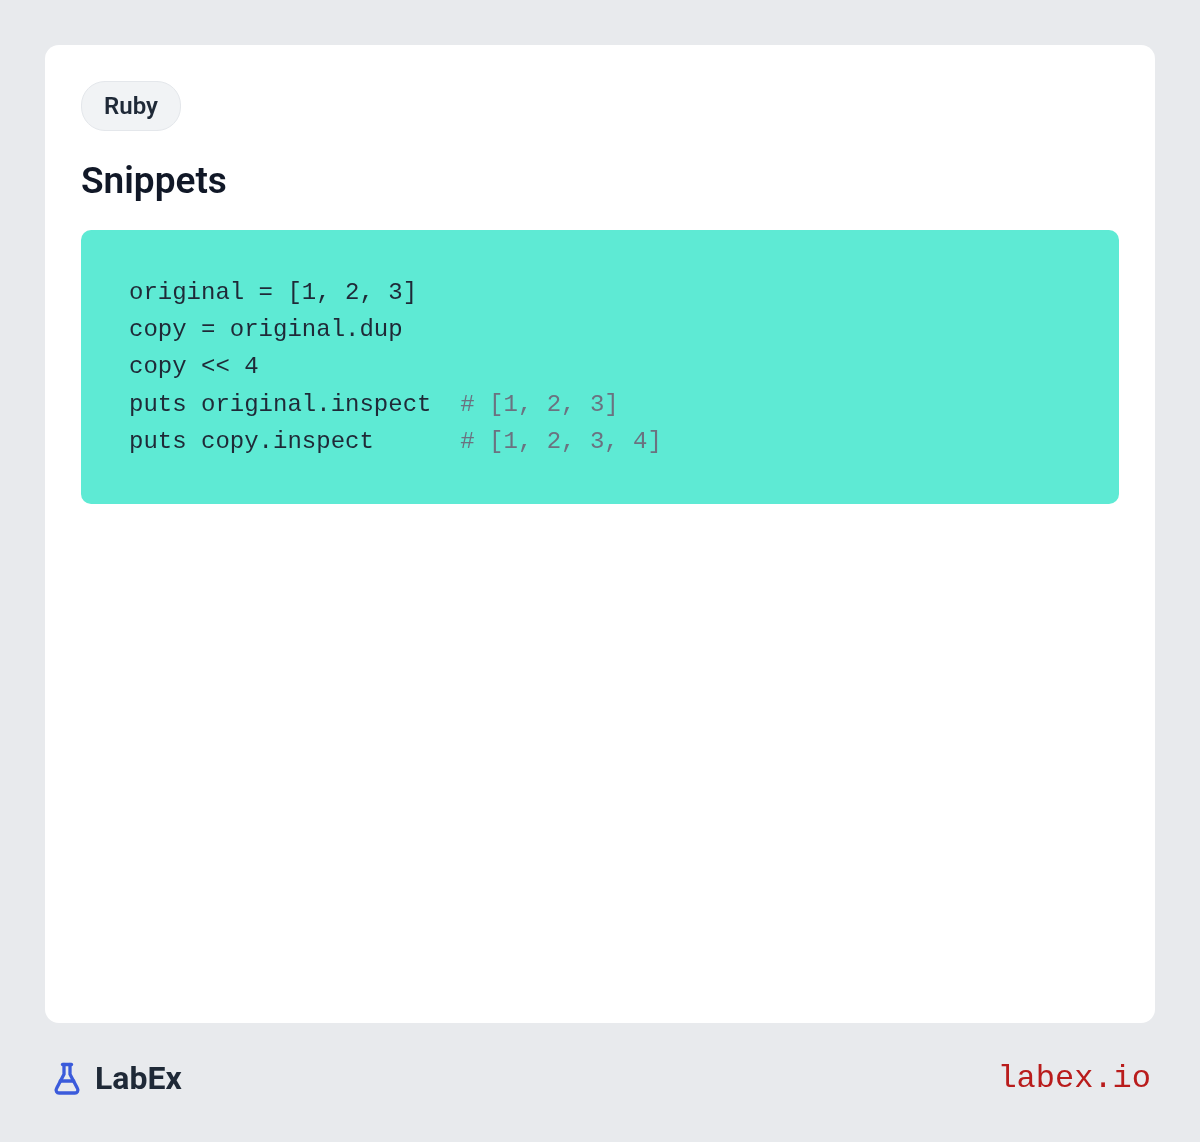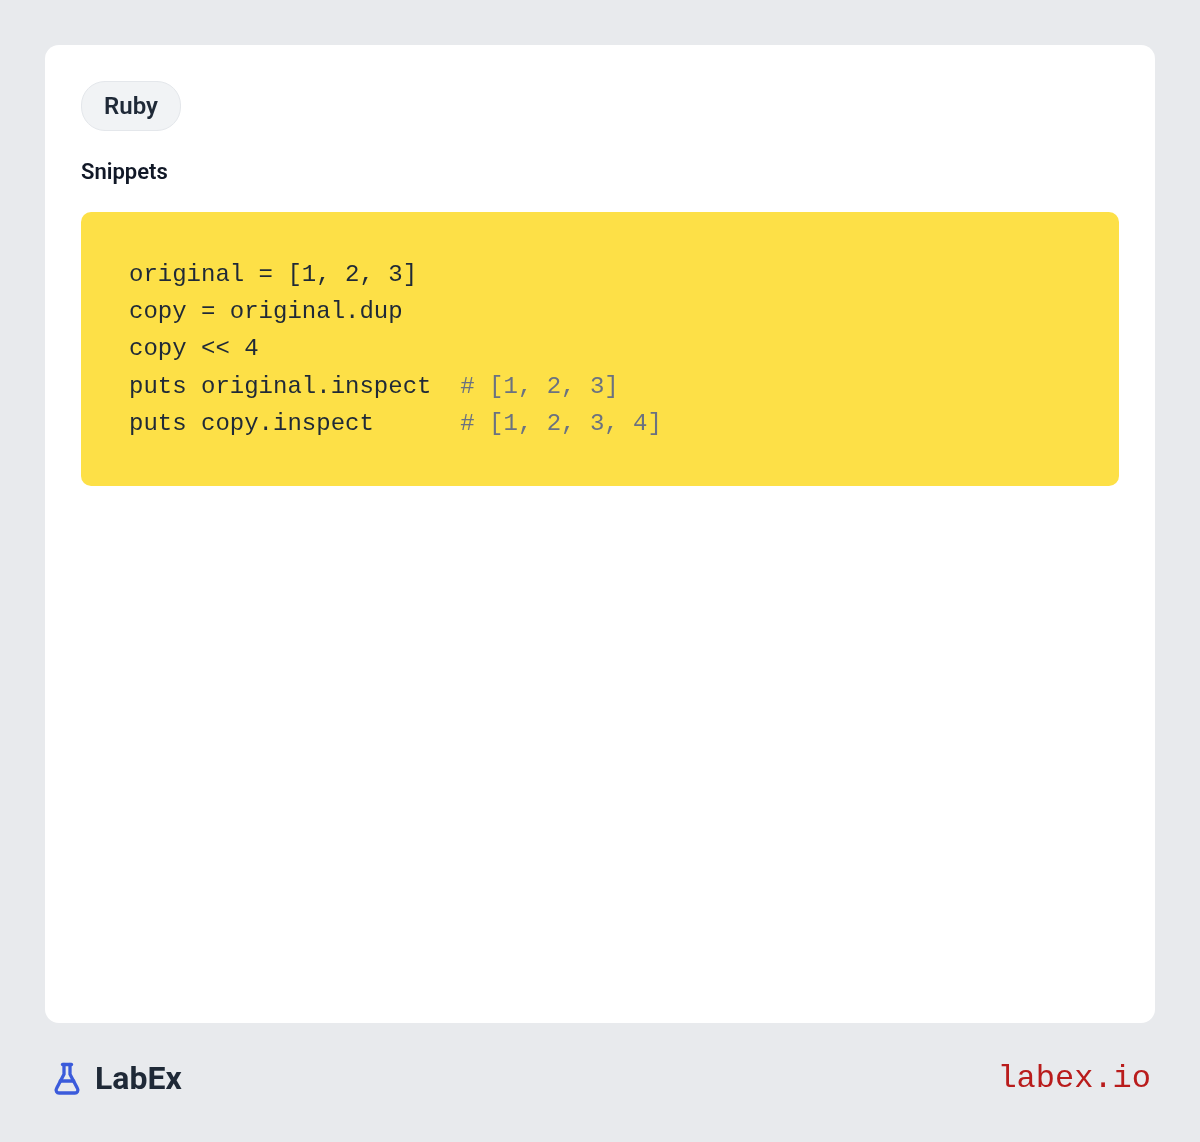--- a/index.html
+++ b/index.html
@@ -47,28 +47,28 @@
 
     .description {
       font-family: "SFMono-Regular", Consolas, "Liberation Mono", Menlo, Courier, monospace;
       font-size: 27px;
       line-height: 1.65;
       color: #6b7280;
       margin-bottom: 56px;
     }
 
     .section-heading {
-      font-size: 22px;
+      font-size: 37px;
       font-weight: 600;
       color: #111827;
       margin-bottom: 28px;
     }
 
     .code-block {
-      background-color: #fde047;
+      background-color: #5eead4;
       border-radius: 10px;
       padding: 44px 48px;
       font-family: "SFMono-Regular", Consolas, "Liberation Mono", Menlo, Courier, monospace;
       font-size: 24px;
       line-height: 1.55;
       color: #1f2937;
       white-space: pre;
     }
 
     .code-comment {

